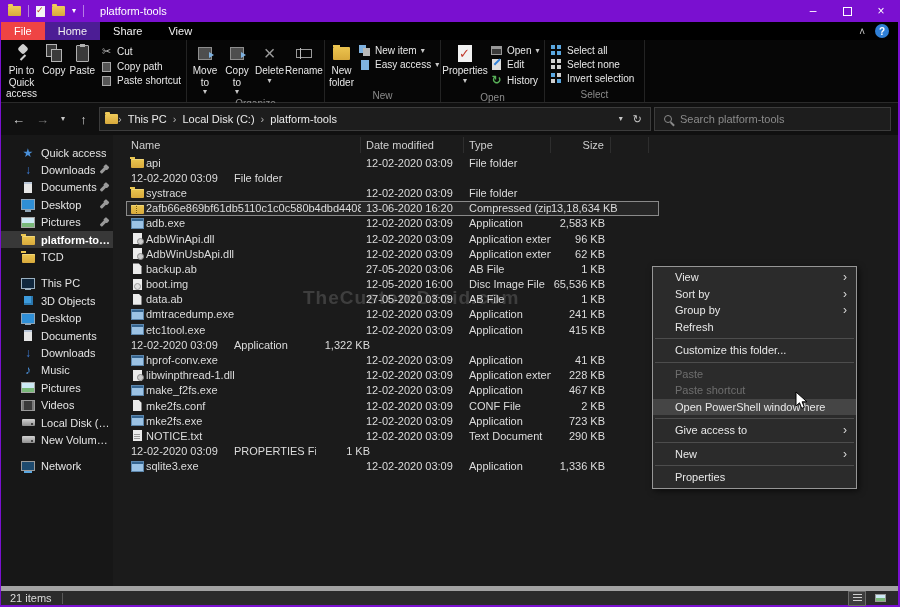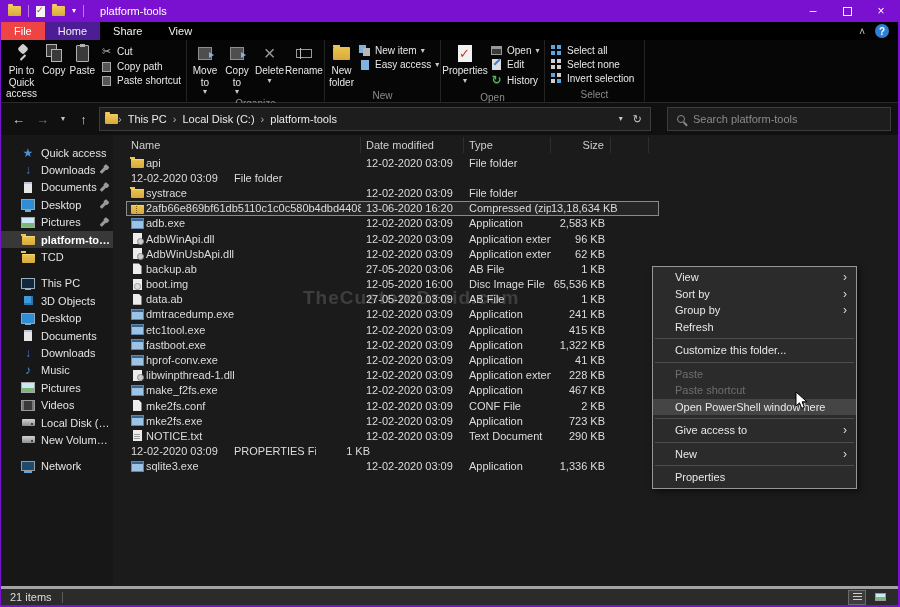--- a/index.html
+++ b/index.html
@@ -78,21 +78,21 @@
 
 
 .navrow{height:32px;flex:0 0 32px;background:#101010;display:flex;align-items:center;padding:0 7px;gap:3px}
 .nav-btn{width:21px;text-align:center;color:#dcdcdc;font-size:13px}
 .nav-btn.dim{color:#777}
 .nav-chev{width:14px;text-align:center;color:#bbb;font-size:8px}
 .addr-box{width:552px;height:24px;border:1px solid #3c3c3c;background:#1d1d1d;display:flex;align-items:center;padding:0 5px;margin-left:2px}
 .crumb{padding:0 6px;color:#eaeaea;white-space:nowrap}
 .crumb-sep{color:#b0b0b0;font-size:11px}
 .addr-right{margin-left:auto;display:flex;align-items:center;gap:10px;color:#c8c8c8;padding-right:3px}
-.search-box{flex:1;height:24px;border:1px solid #3c3c3c;background:#1d1d1d;margin-left:13px;display:flex;align-items:center;gap:8px;padding:0 9px;color:#8b8b8b}
+.search-box{flex:1;height:24px;border:1px solid #3c3c3c;background:#1d1d1d;margin-left:0;display:flex;align-items:center;gap:8px;padding:0 9px;color:#8b8b8b}
 .mag{width:8px;height:8px;border:1.5px solid #8a8a8a;border-radius:50%;position:relative;flex:0 0 8px}
 .mag::after{content:"";position:absolute;width:5px;height:1.5px;background:#8a8a8a;transform:rotate(45deg);right:-4px;bottom:-2px}
 
 
 .main{flex:1;display:flex;position:relative;background:#1b1b1b;overflow:hidden}
 .sidebar{width:112px;flex:0 0 112px;background:#171717;padding-top:9px;overflow:hidden}
 .side-item{height:17.4px;display:flex;align-items:center;padding-left:20px;color:#e4e4e4;white-space:nowrap;position:relative}
 .side-item.selected{background:#383838}
 .side-item.selected .s-label{font-weight:bold;color:#fff}
 .side-gap{height:9px}
@@ -151,21 +151,21 @@
 
 
 .ctx{position:absolute;left:652px;top:266px;width:205px;background:#2b2b2b;border:1px solid #969696;padding:2px 0;z-index:20;box-shadow:2px 2px 6px rgba(0,0,0,.6)}
 .cm-item{height:16.5px;display:flex;align-items:center;padding:0 9px 0 22px;color:#e8e8e8;position:relative}
 .cm-item.disabled{color:#6e6e6e}
 .cm-item.hot{background:#454545}
 .cm-sub{margin-left:auto;color:#d8d8d8;font-size:12px;line-height:1}
 .cm-sep{height:1px;background:#4d4d4d;margin:3px 2px}
 
 
-.statusbar{height:19px;flex:0 0 19px;background:#2b2b2b;display:flex;align-items:center;padding:0 9px;color:#dcdcdc;border-top:3px solid #a3a3a3}
+.statusbar{height:19px;flex:0 0 19px;background:#2b2b2b;display:flex;align-items:center;padding:0 9px;color:#dcdcdc;border-top:5px solid #a3a3a3}
 .sb-sep{width:1px;height:11px;background:#5a5a5a;margin-left:10px}
 .sb-right{margin-left:auto;display:flex;align-items:center;gap:5px}
 .vb{width:18px;height:15px;display:flex;align-items:center;justify-content:center}
 .vb.on{border:1px solid #6a6a6a;background:#3d3d3d}
 .vb-list{width:9px;height:8px;background:repeating-linear-gradient(180deg,#cfcfcf 0 1px,transparent 1px 3px)}
 .vb-thumb{width:11px;height:8px;border:1px solid #9a9a9a;background:linear-gradient(180deg,#cde9f5 55%,#79b879 55%)}
 
 
 .cursor{position:absolute;left:795px;top:391px;z-index:50}
 </style>
@@ -570,24 +570,20 @@
         <div class="frow">
             <span class="fname">
               <span class="fico" data-icon="app"></span>
               <span>etc1tool.exe</span>
             </span>
             <span class="fdate">12-02-2020 03:09</span>
             <span class="ftype">Application</span>
             <span class="fsize">415 KB</span>
           </div>
         <div class="frow">
-            <span class="fname">
-              <span class="fico" data-icon="app"></span>
-              <span>fastboot.exe</span>
-            </span>
             <span class="fdate">12-02-2020 03:09</span>
             <span class="ftype">Application</span>
             <span class="fsize">1,322 KB</span>
           </div>
         <div class="frow">
             <span class="fname">
               <span class="fico" data-icon="app"></span>
               <span>hprof-conv.exe</span>
             </span>
             <span class="fdate">12-02-2020 03:09</span>

